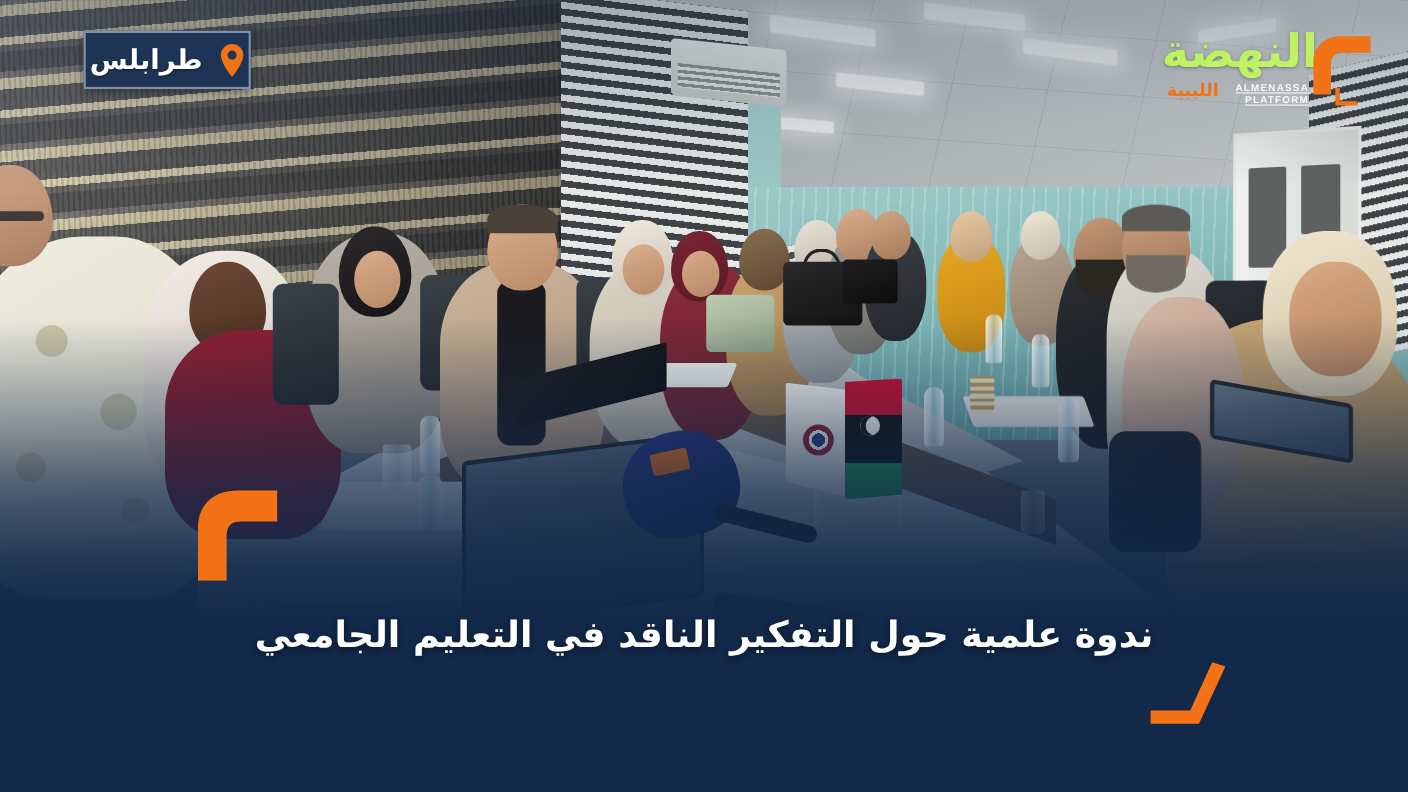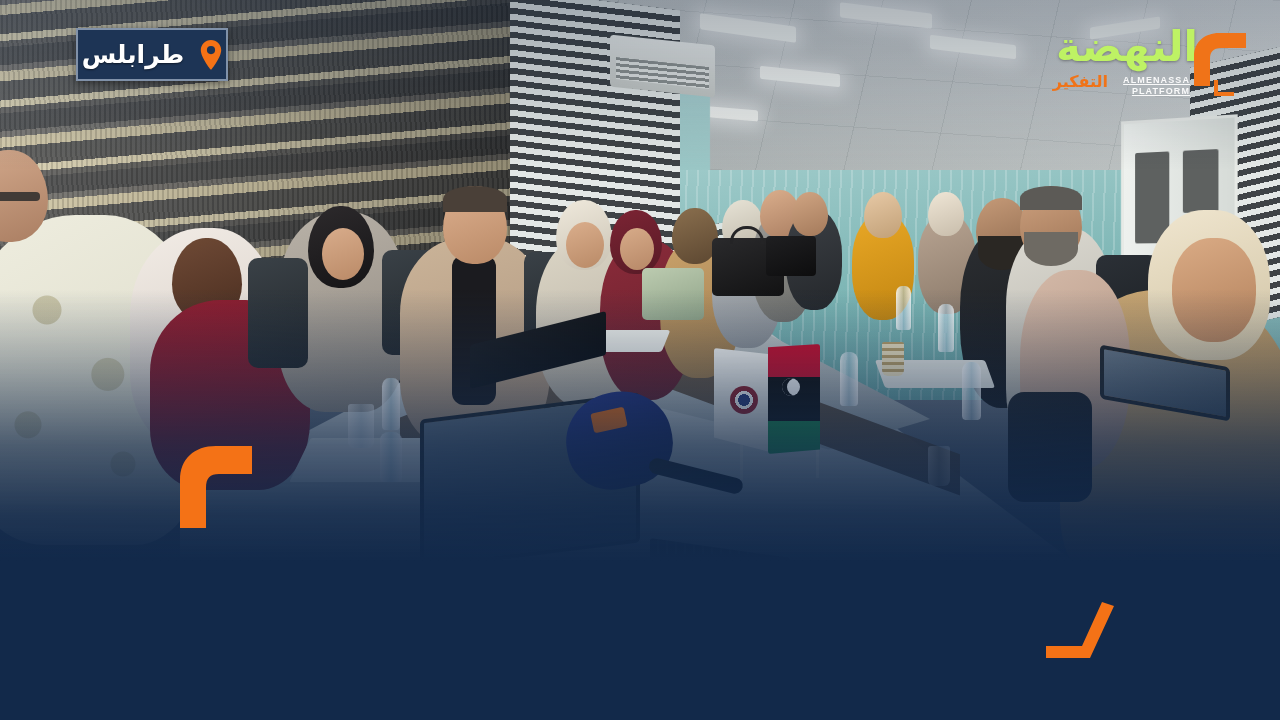--- a/index.html
+++ b/index.html
@@ -384,24 +384,25 @@
     <span class="logo-swoosh">
       <svg viewBox="0 0 62 58" xmlns="http://www.w3.org/2000/svg">
         <path d="M6 56 L6 26 C6 12 17 3 31 3 L58 3 L58 18 L33 18 C25 18 22 22 22 29 L22 56 Z" fill="#F07318"></path>
       </svg>
     </span>
     <span class="logo-tick">
       <svg viewBox="0 0 26 22" xmlns="http://www.w3.org/2000/svg">
         <path d="M4 20 L4 4 L8 4 L8 16 L24 16 L24 20 Z" fill="#F07318"></path>
       </svg>
     </span>
-    <span class="logo-sub-ar">التفكير</span>
+    <span class="logo-sub-ar">الليبية</span>
     <span class="logo-sub-en"><span>ALMENASSA</span><br><span>PLATFORM</span></span>
   </div>
 
+  <h1 class="headline">ندوة علمية حول التفكير الناقد في التعليم الجامعي</h1>
 
   <span class="mark-r">
     <svg viewBox="0 0 82 84" xmlns="http://www.w3.org/2000/svg">
       <path d="M8 84 L8 36 C8 15 22 2 44 2 L80 2 L80 30 L47 30 C38 30 34 34 34 44 L34 84 Z" fill="#F47216"></path>
     </svg>
   </span>
 
   <span class="mark-l">
     <svg viewBox="0 0 74 62" xmlns="http://www.w3.org/2000/svg">
       <path d="M58 2 L70 6 L46 58 L2 58 L2 46 L38 46 Z" fill="#F47216"></path>

